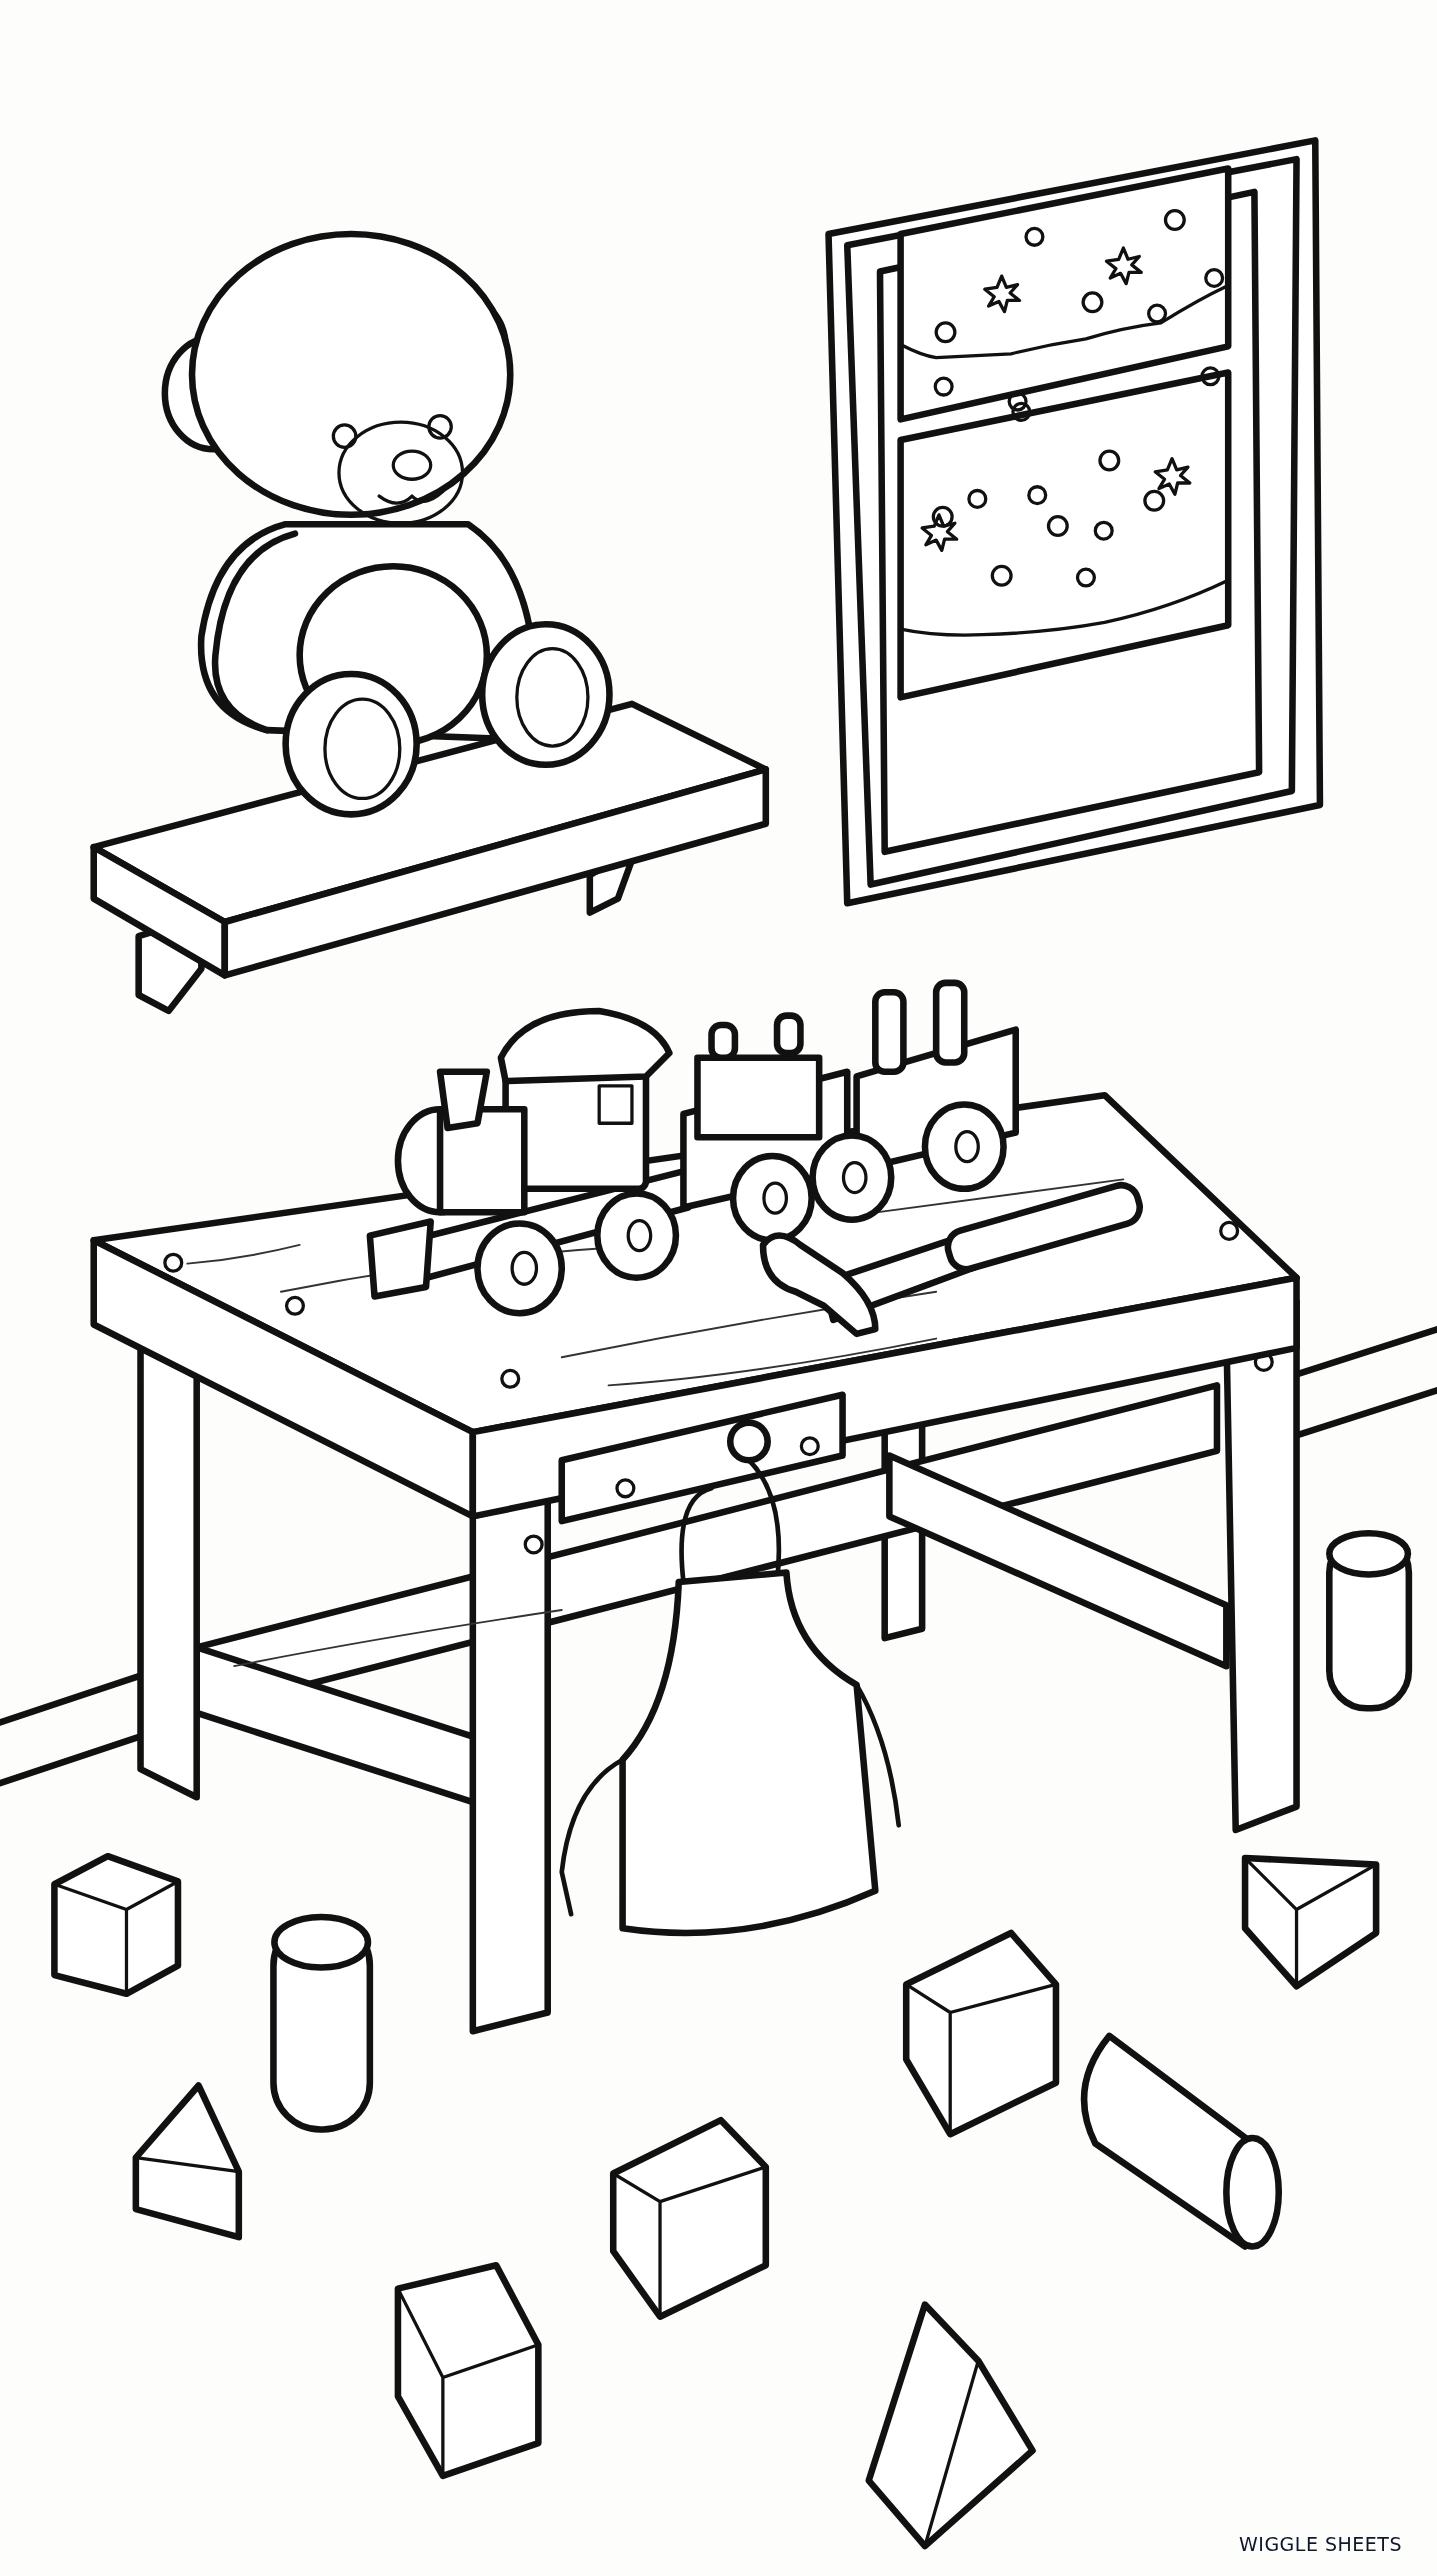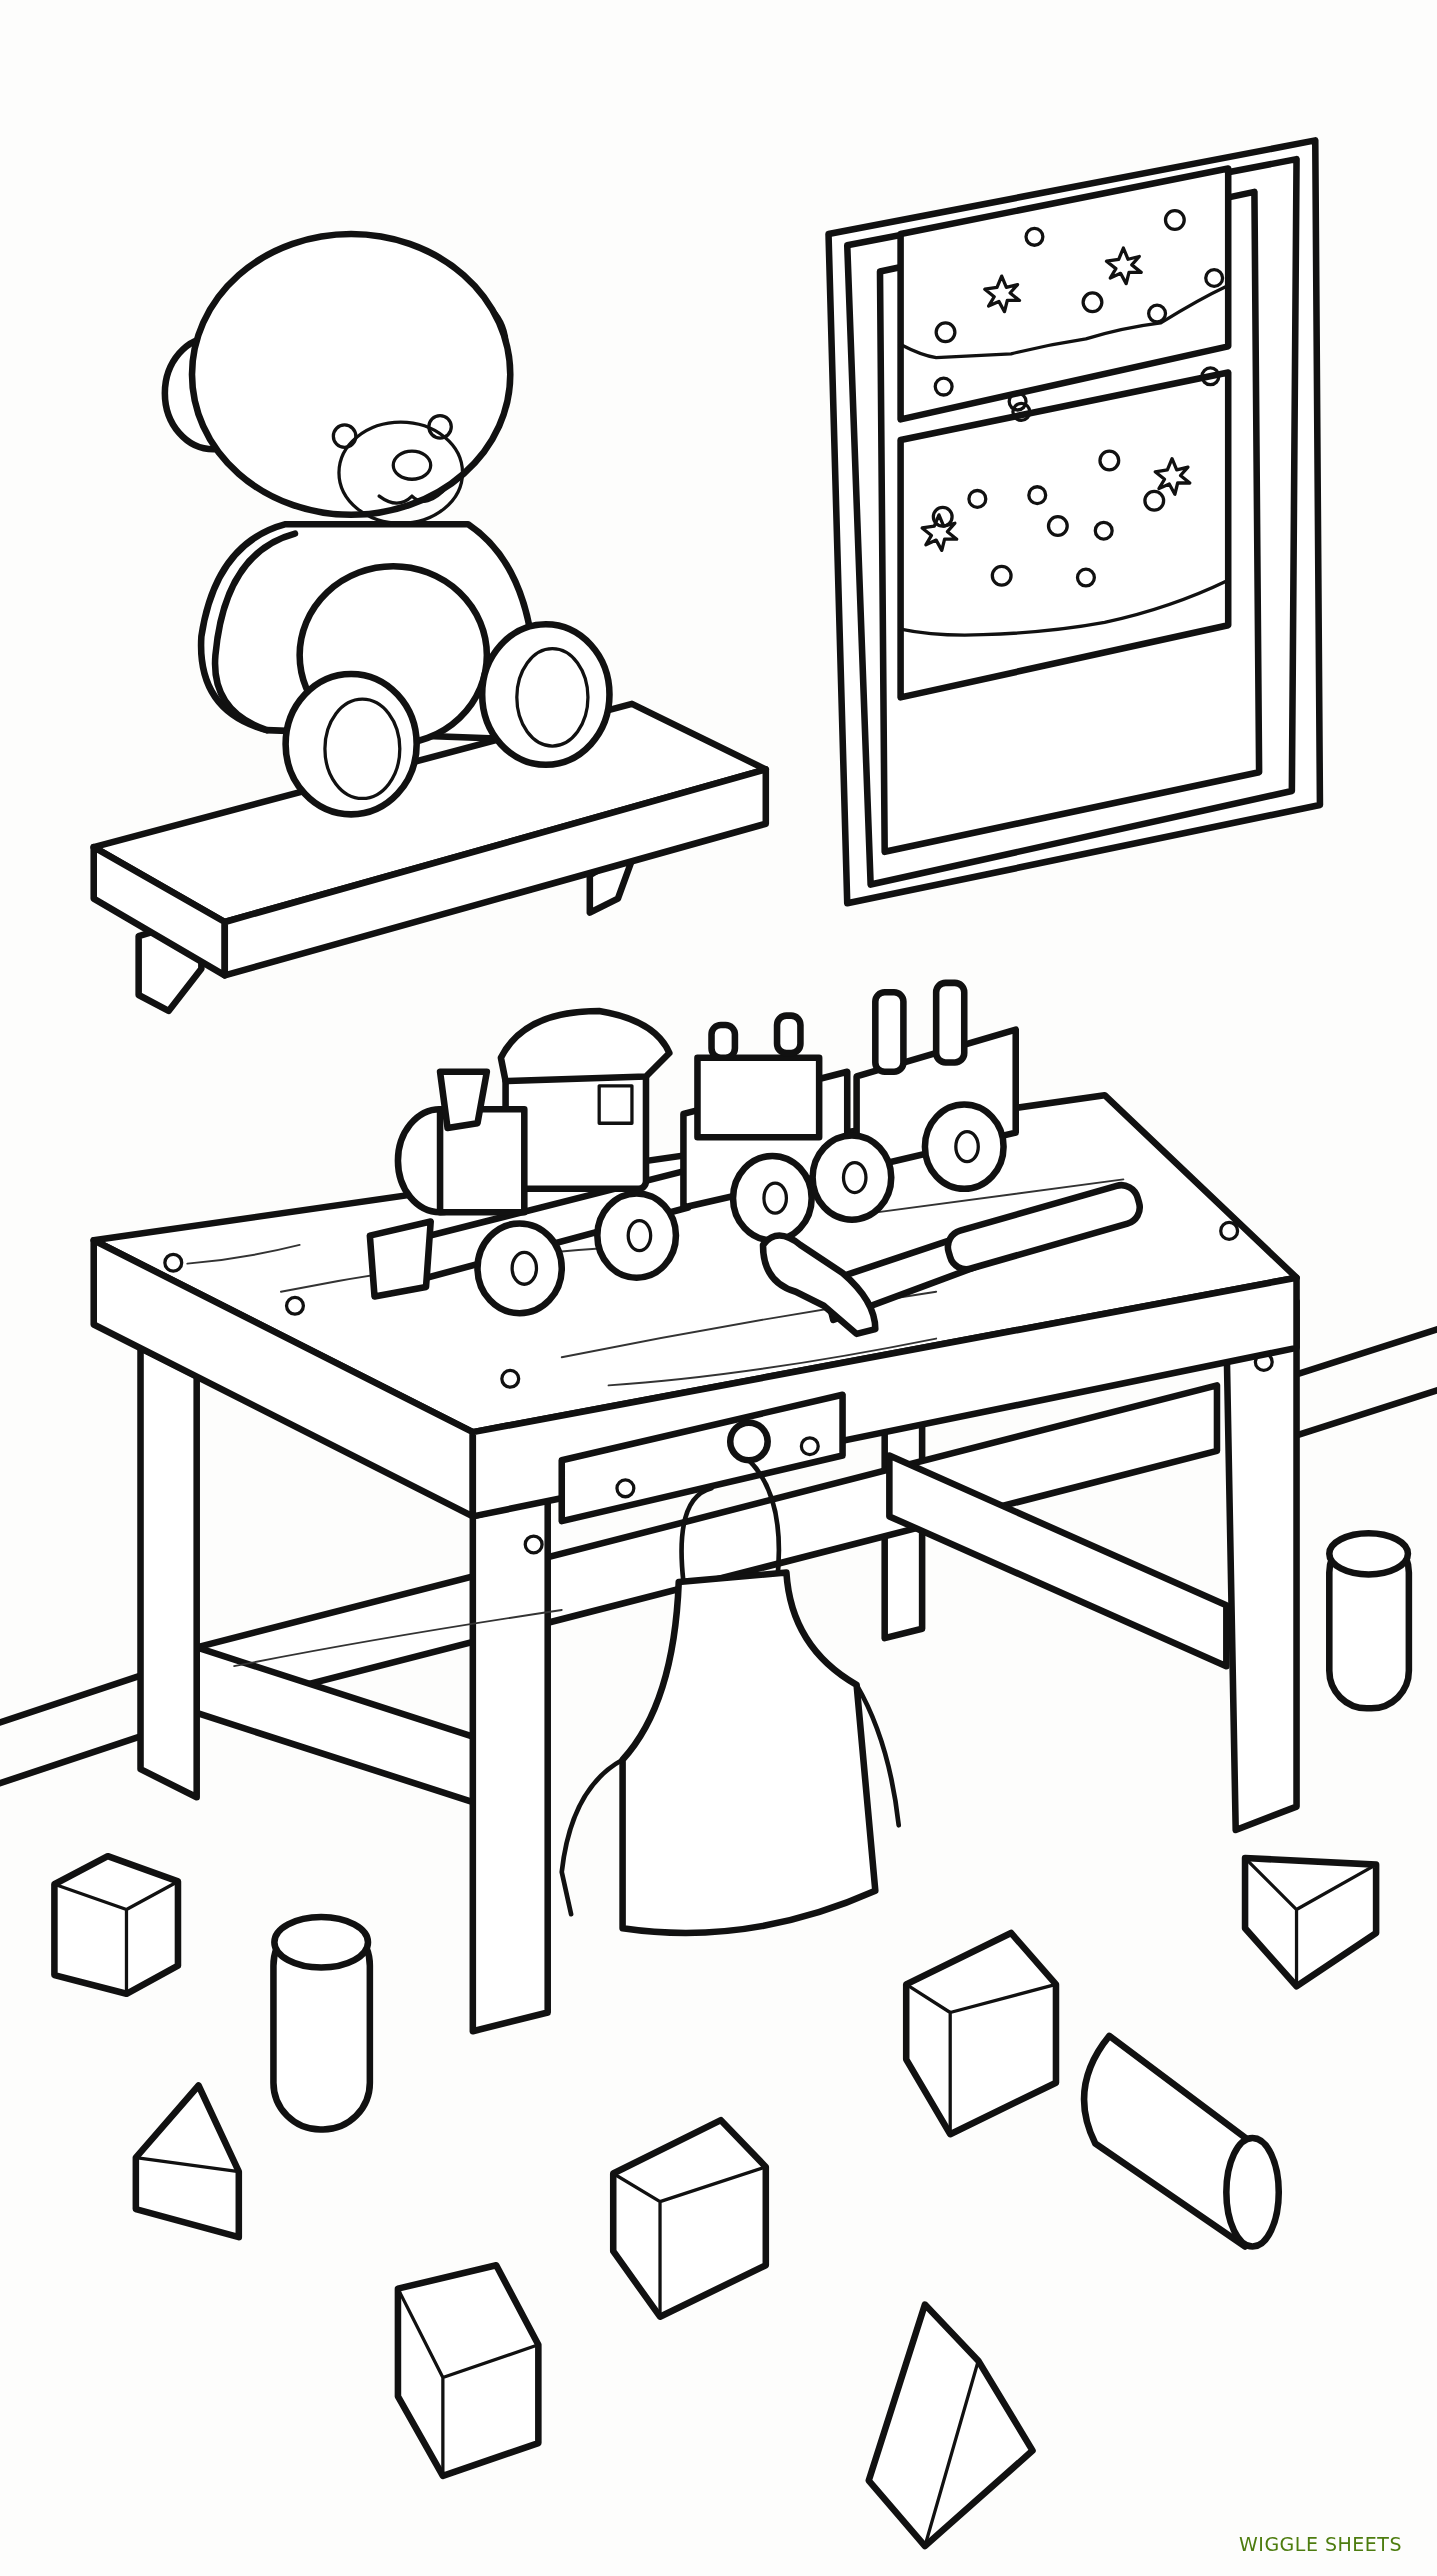--- a/index.html
+++ b/index.html
@@ -2,21 +2,21 @@
 <html style="font-size:15px"><head>
 <meta charset="utf-8">
 <style>
   html,body{margin:0;padding:0;background:#fdfdfc;}
   body{width:1438px;height:2576px;position:relative;overflow:hidden;font-family:"DejaVu Sans",sans-serif;}
   svg.scene{position:absolute;left:0;top:0;width:1438px;height:2576px;}
   .ln{fill:#fff;stroke:#111;stroke-width:7;stroke-linejoin:round;stroke-linecap:round;}
   .ln2{fill:none;stroke:#111;stroke-width:7;stroke-linejoin:round;stroke-linecap:round;}
   .th{fill:none;stroke:#111;stroke-width:3.5;stroke-linecap:round;stroke-linejoin:round;}
   .gr{fill:none;stroke:#333;stroke-width:2;stroke-linecap:round;}
-  .watermark{position:absolute;right:36px;bottom:20.6px;font-family:"DejaVu Sans",sans-serif;font-size:19px;letter-spacing:0.5px;color:#4d7c0f;}
+  .watermark{position:absolute;right:36px;bottom:20.6px;font-family:"DejaVu Sans",sans-serif;font-size:19px;letter-spacing:0.5px;color:#0f172a;}
 </style>
 </head>
 <body>
 
 <svg class="scene" viewBox="0 0 1536 2752" xmlns="http://www.w3.org/2000/svg">
 
   <g>
     <path class="ln2" d="M0 1840 L150 1790"></path>
     <path class="ln2" d="M0 1905 L150 1855"></path>
     <path class="ln2" d="M1380 1470 L1536 1420"></path>

